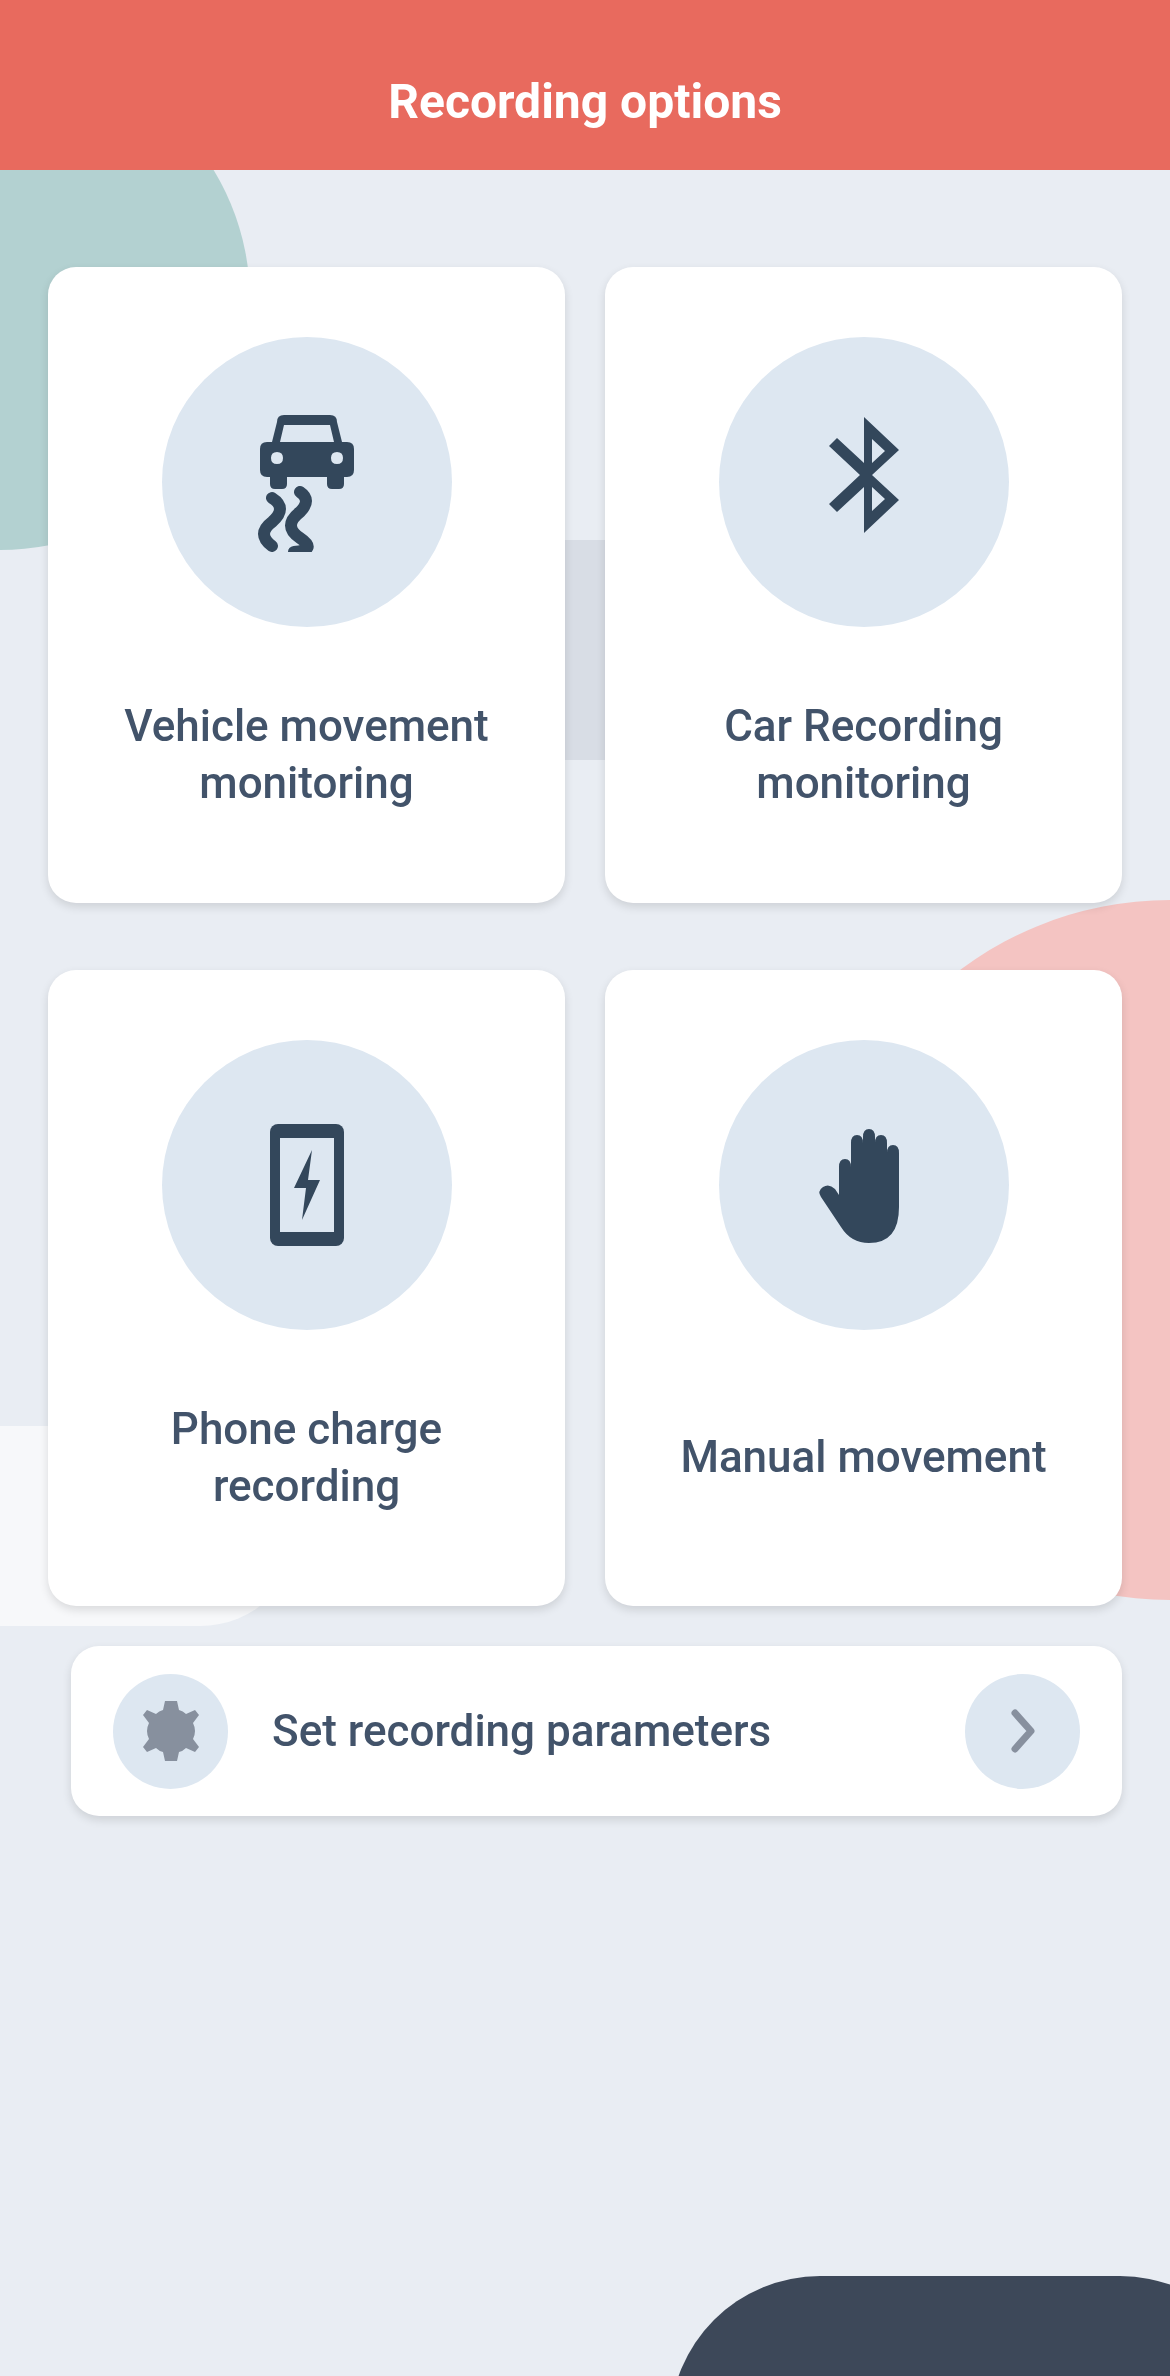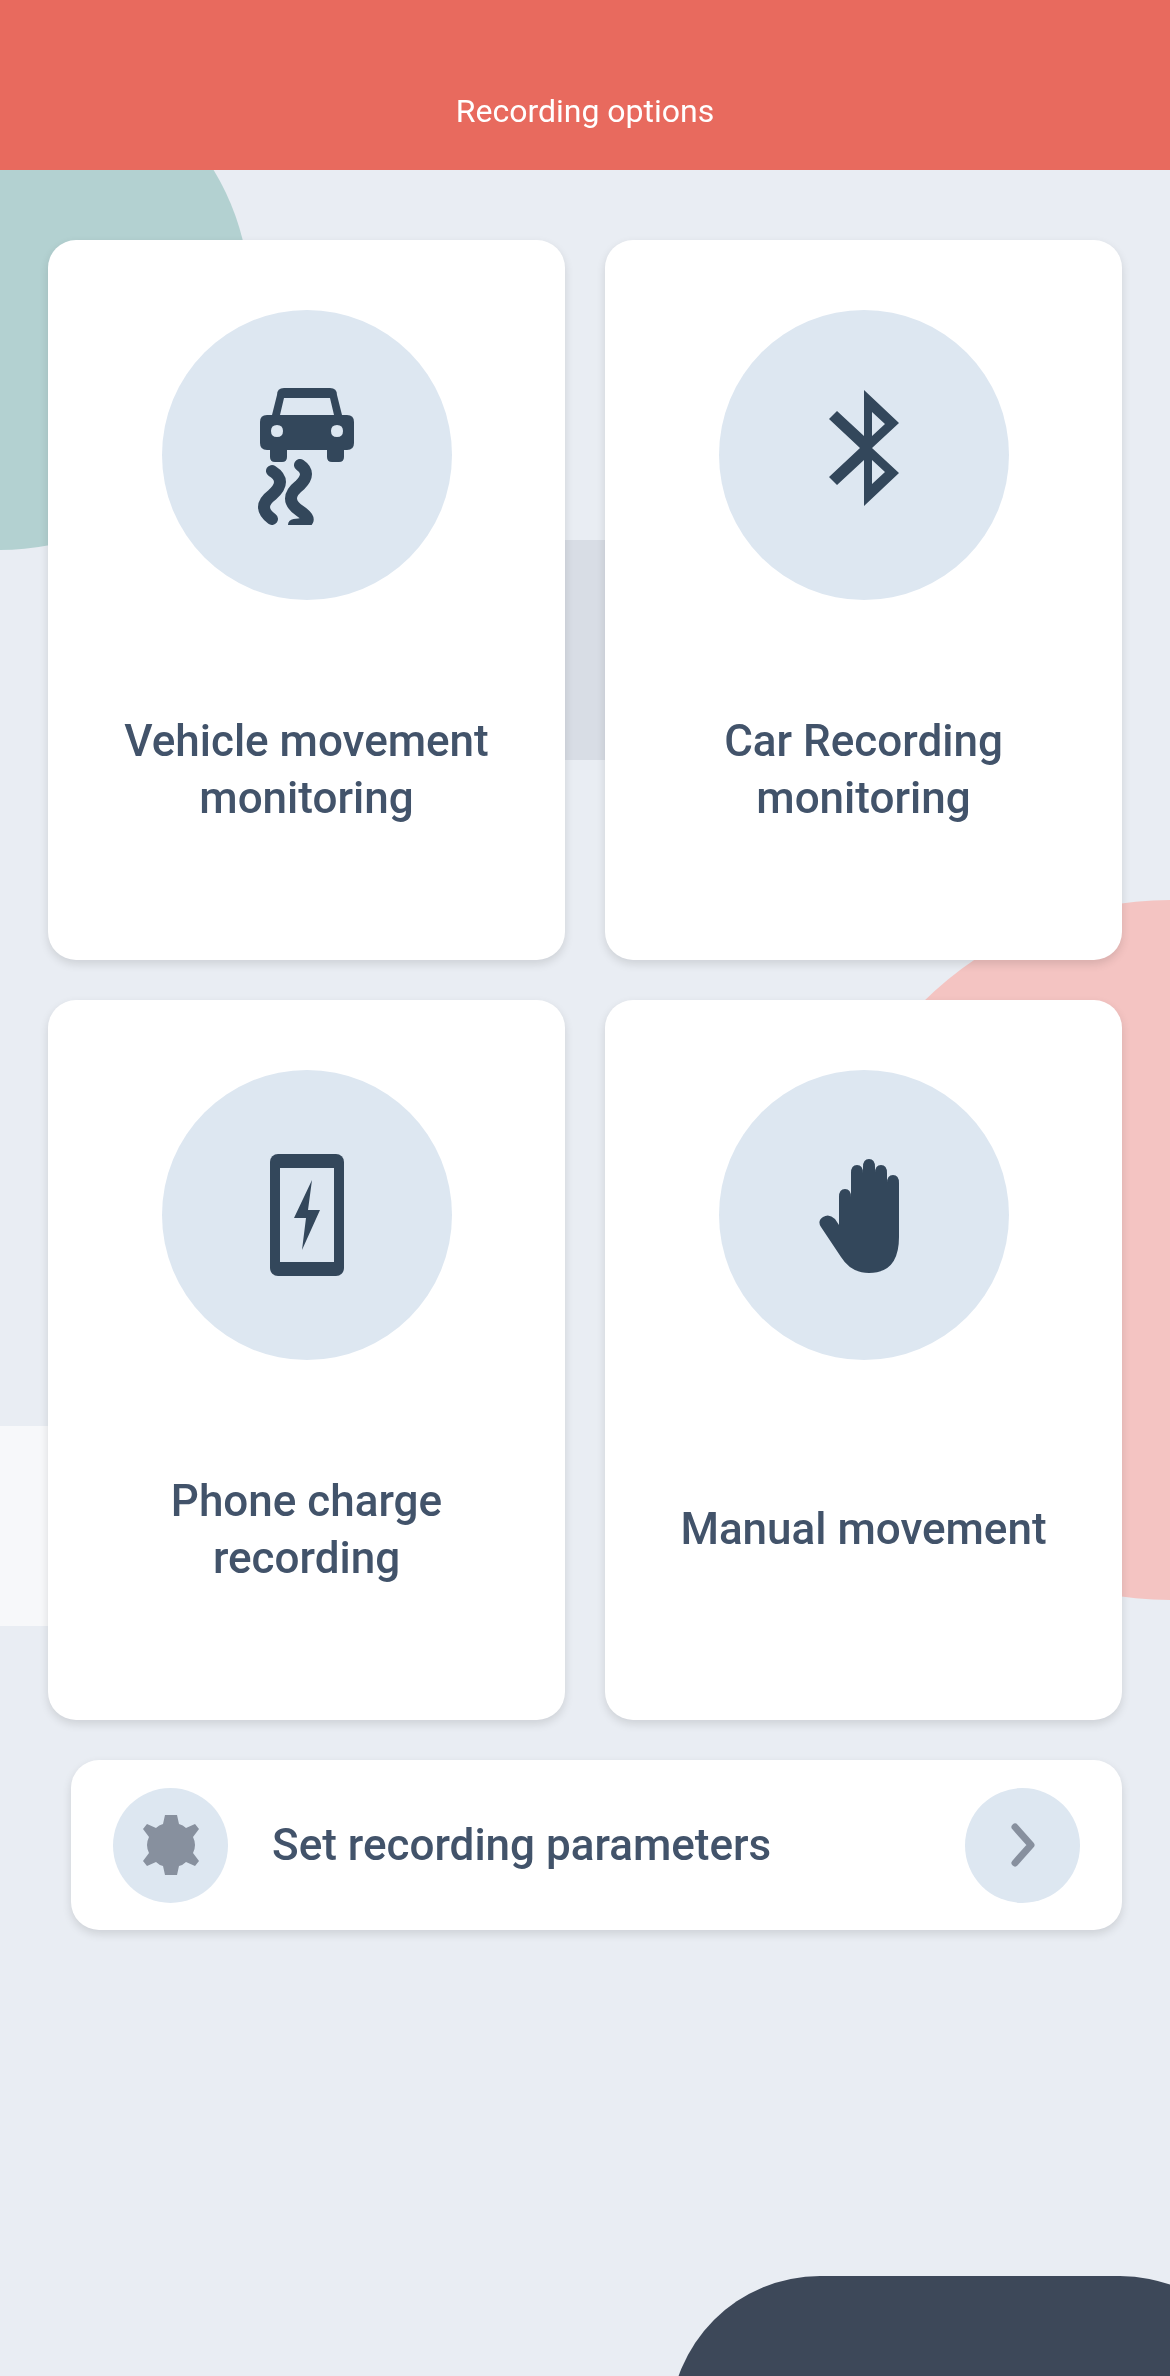--- a/index.html
+++ b/index.html
@@ -64,43 +64,44 @@
       z-index: 2;
       background: #e86a5e;
       height: 170px;
       display: flex;
       align-items: flex-end;
       justify-content: center;
       padding-bottom: 40px;
     }
     .header-title {
       color: #ffffff;
-      font-size: 32px;
-      font-weight: 400;
+      font-size: 48px;
+      font-weight: 700;
     }
     .content {
       position: relative;
       z-index: 1;
       padding: 70px 48px 0;
     }
     .grid {
       display: grid;
       grid-template-columns: 1fr 1fr;
       gap: 40px;
     }
     .card {
       background: #ffffff;
       border-radius: 28px;
       box-shadow: 0 4px 10px rgba(0,0,0,0.12);
-      height: 720px;
+      height: 636px;
       display: flex;
       flex-direction: column;
       align-items: center;
       padding-top: 70px;
       cursor: pointer;
+      margin-top: 27px;
     }
     .card-icon-circle {
       width: 290px;
       height: 290px;
       border-radius: 50%;
       background: #dde7f1;
       display: flex;
       align-items: center;
       justify-content: center;
     }

